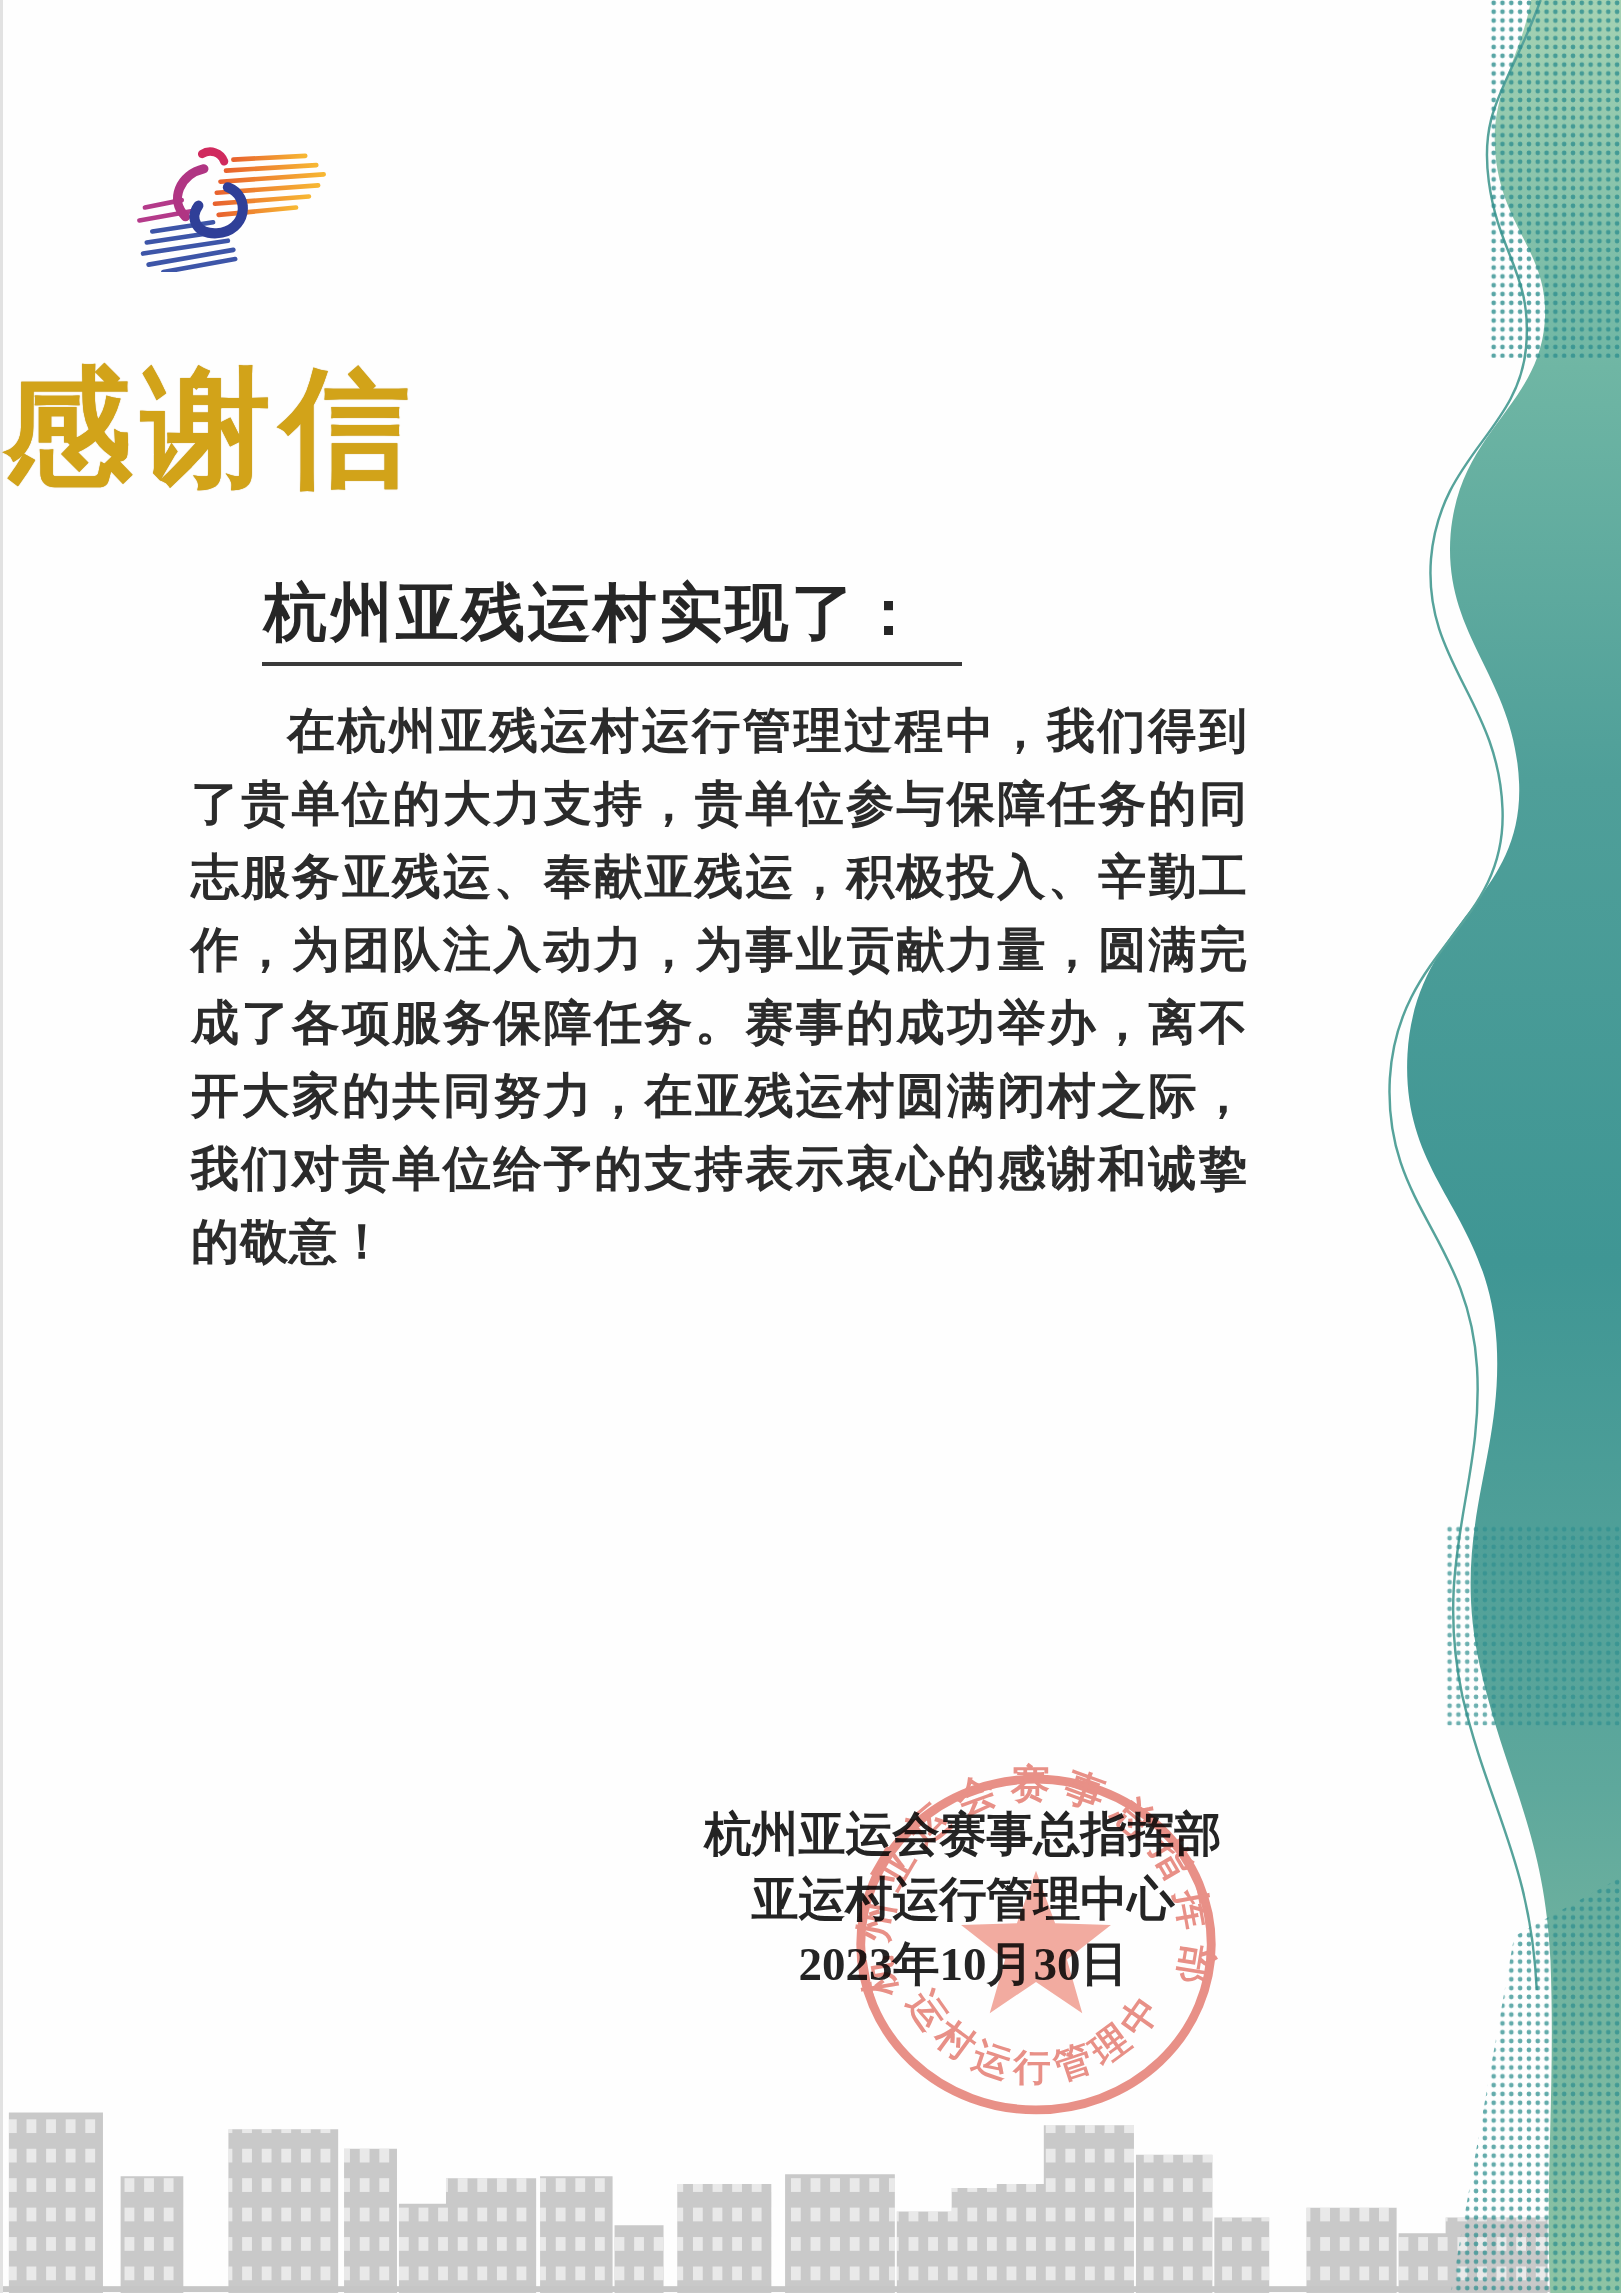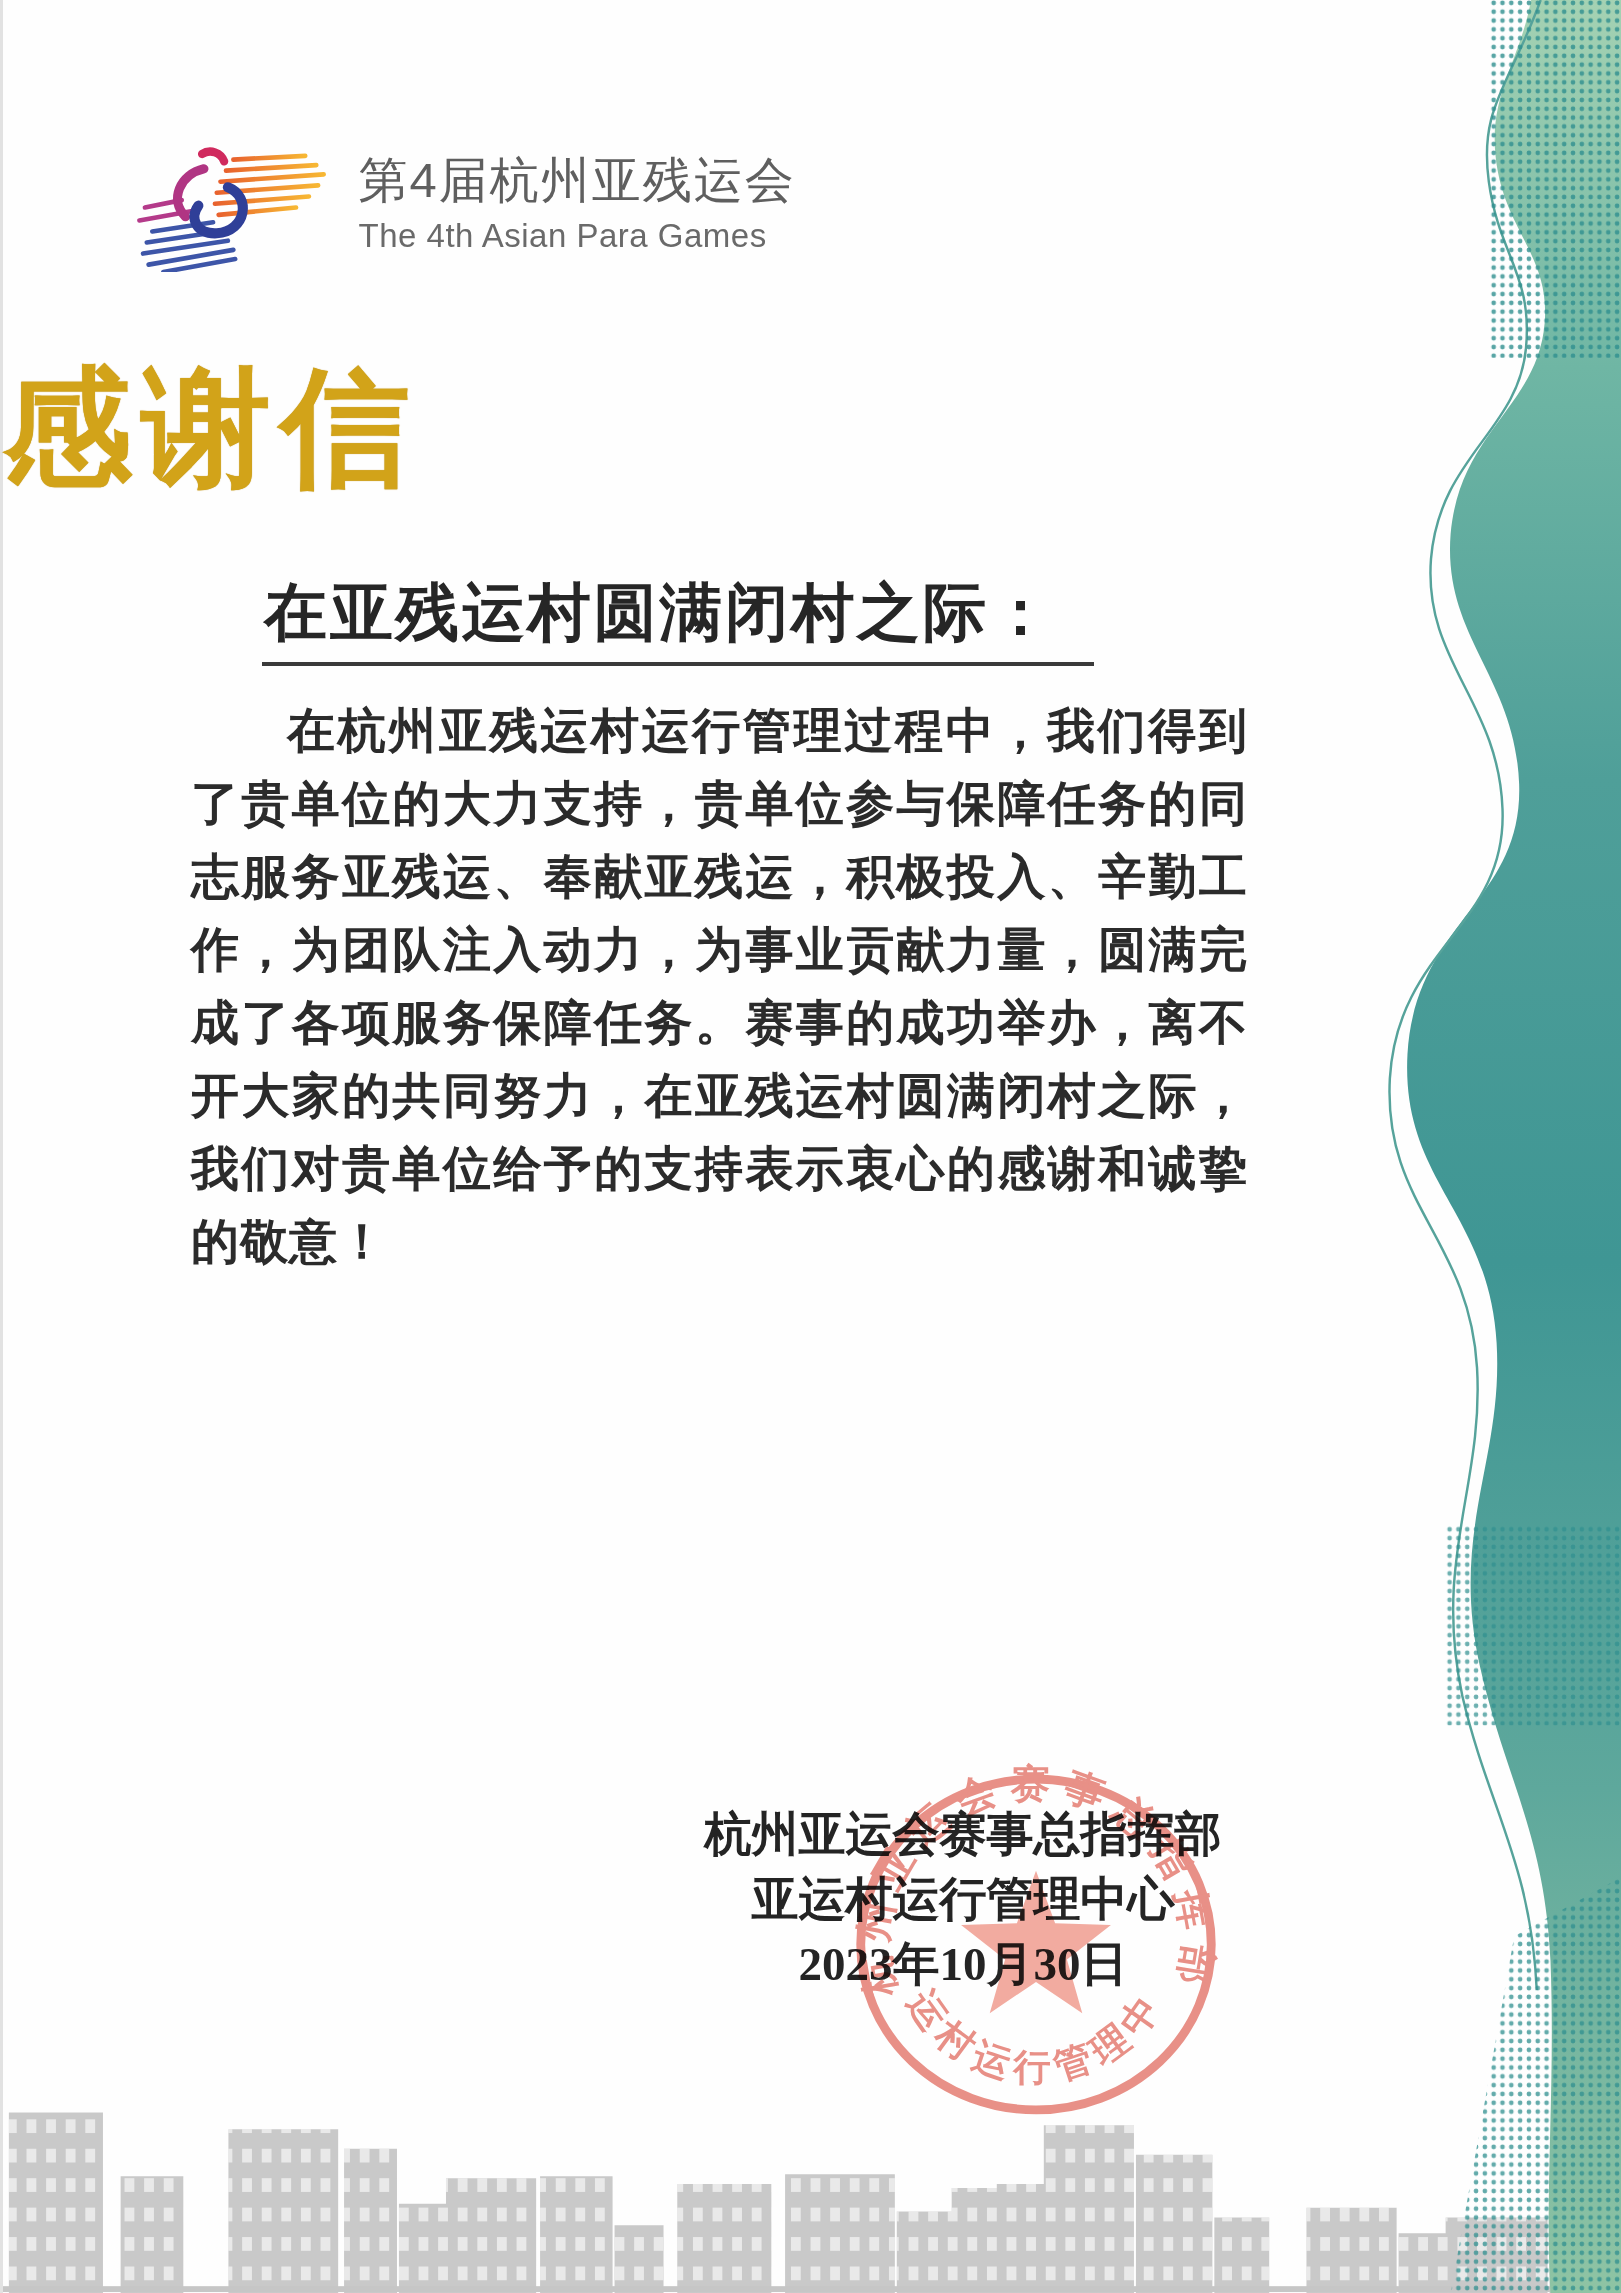--- a/index.html
+++ b/index.html
@@ -138,29 +138,25 @@
         <g stroke="#b43a8a" stroke-width="5">
           <path d="M22,70 L62,62"></path>
           <path d="M16,84 L72,74"></path>
         </g>
 
         <path d="M84,12 a16,16 0 0 1 24,8" stroke="#d02a5e" stroke-width="9"></path>
         <path d="M86,28 c-26,6 -38,34 -20,52" stroke="#b03583" stroke-width="10"></path>
         <path d="M112,48 c26,10 20,48 -12,50 c-22,1 -30,-16 -20,-30" stroke="#2f3f98" stroke-width="11"></path>
       </g>
     </svg>
-    <div class="logo-text">
-      <div class="logo-zh">第4届杭州亚残运会</div>
-      <div class="logo-en">The 4th Asian Para Games</div>
-    </div>
   </div>
 
   <div class="letter-title">感谢信</div>
 
-  <div class="recipient">在亚残运村圆满闭村之际：</div>
+  <div class="recipient">杭州亚残运村实现了：</div>
 
   <div class="body-text">
     <p>在杭州亚残运村运行管理过程中，我们得到了贵单位的大力支持，贵单位参与保障任务的同志服务亚残运、奉献亚残运，积极投入、辛勤工作，为团队注入动力，为事业贡献力量，圆满完成了各项服务保障任务。赛事的成功举办，离不开大家的共同努力，在亚残运村圆满闭村之际，我们对贵单位给予的支持表示衷心的感谢和诚挚的敬意！</p>
   </div>
 
   <div class="signature">
     <div>杭州亚运会赛事总指挥部</div>
     <div>亚运村运行管理中心</div>
     <div>2023年10月30日</div>
   </div>

